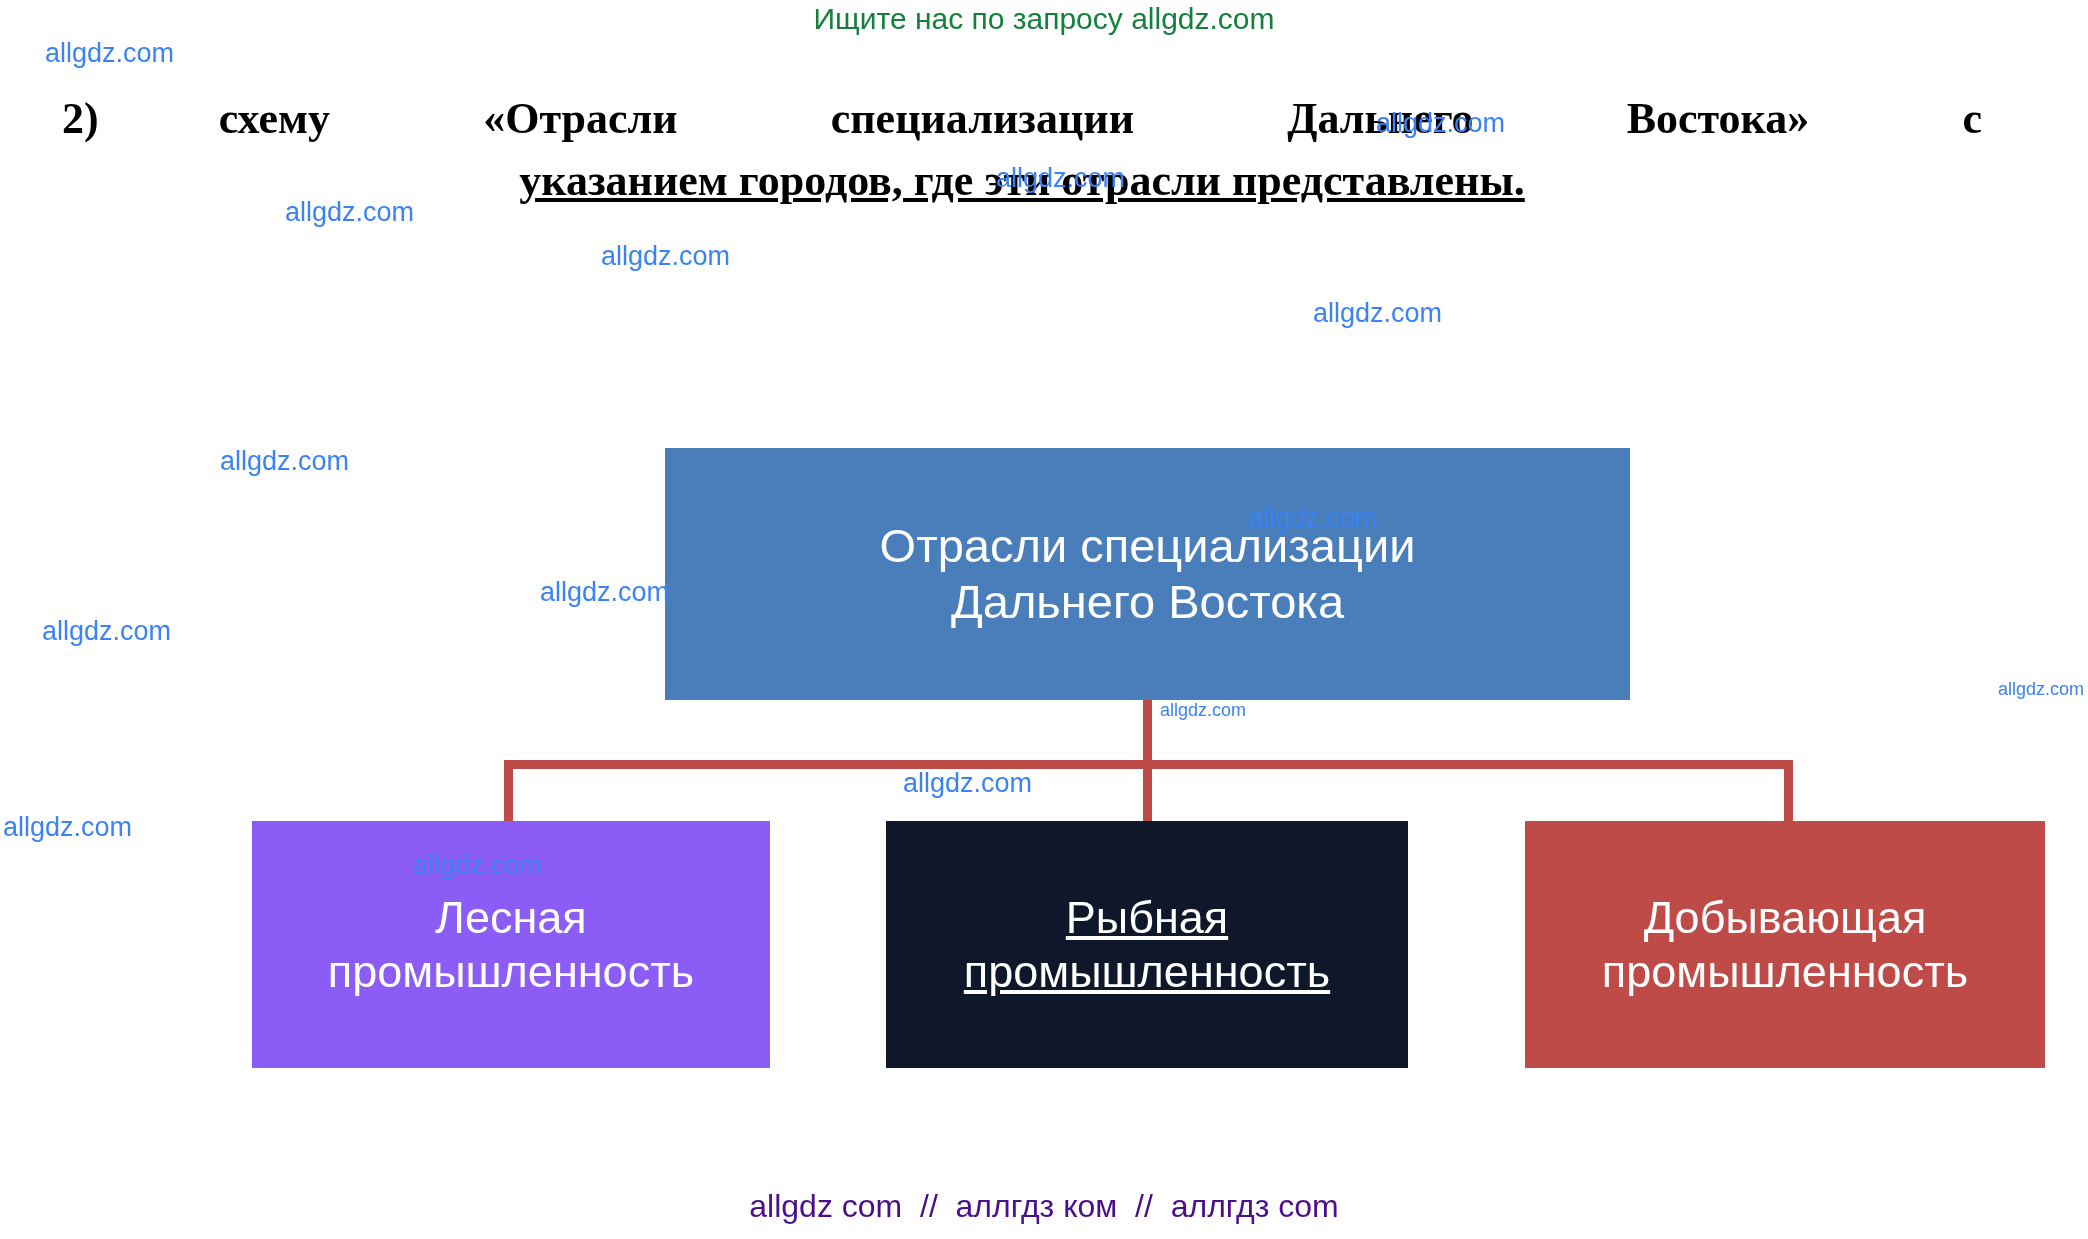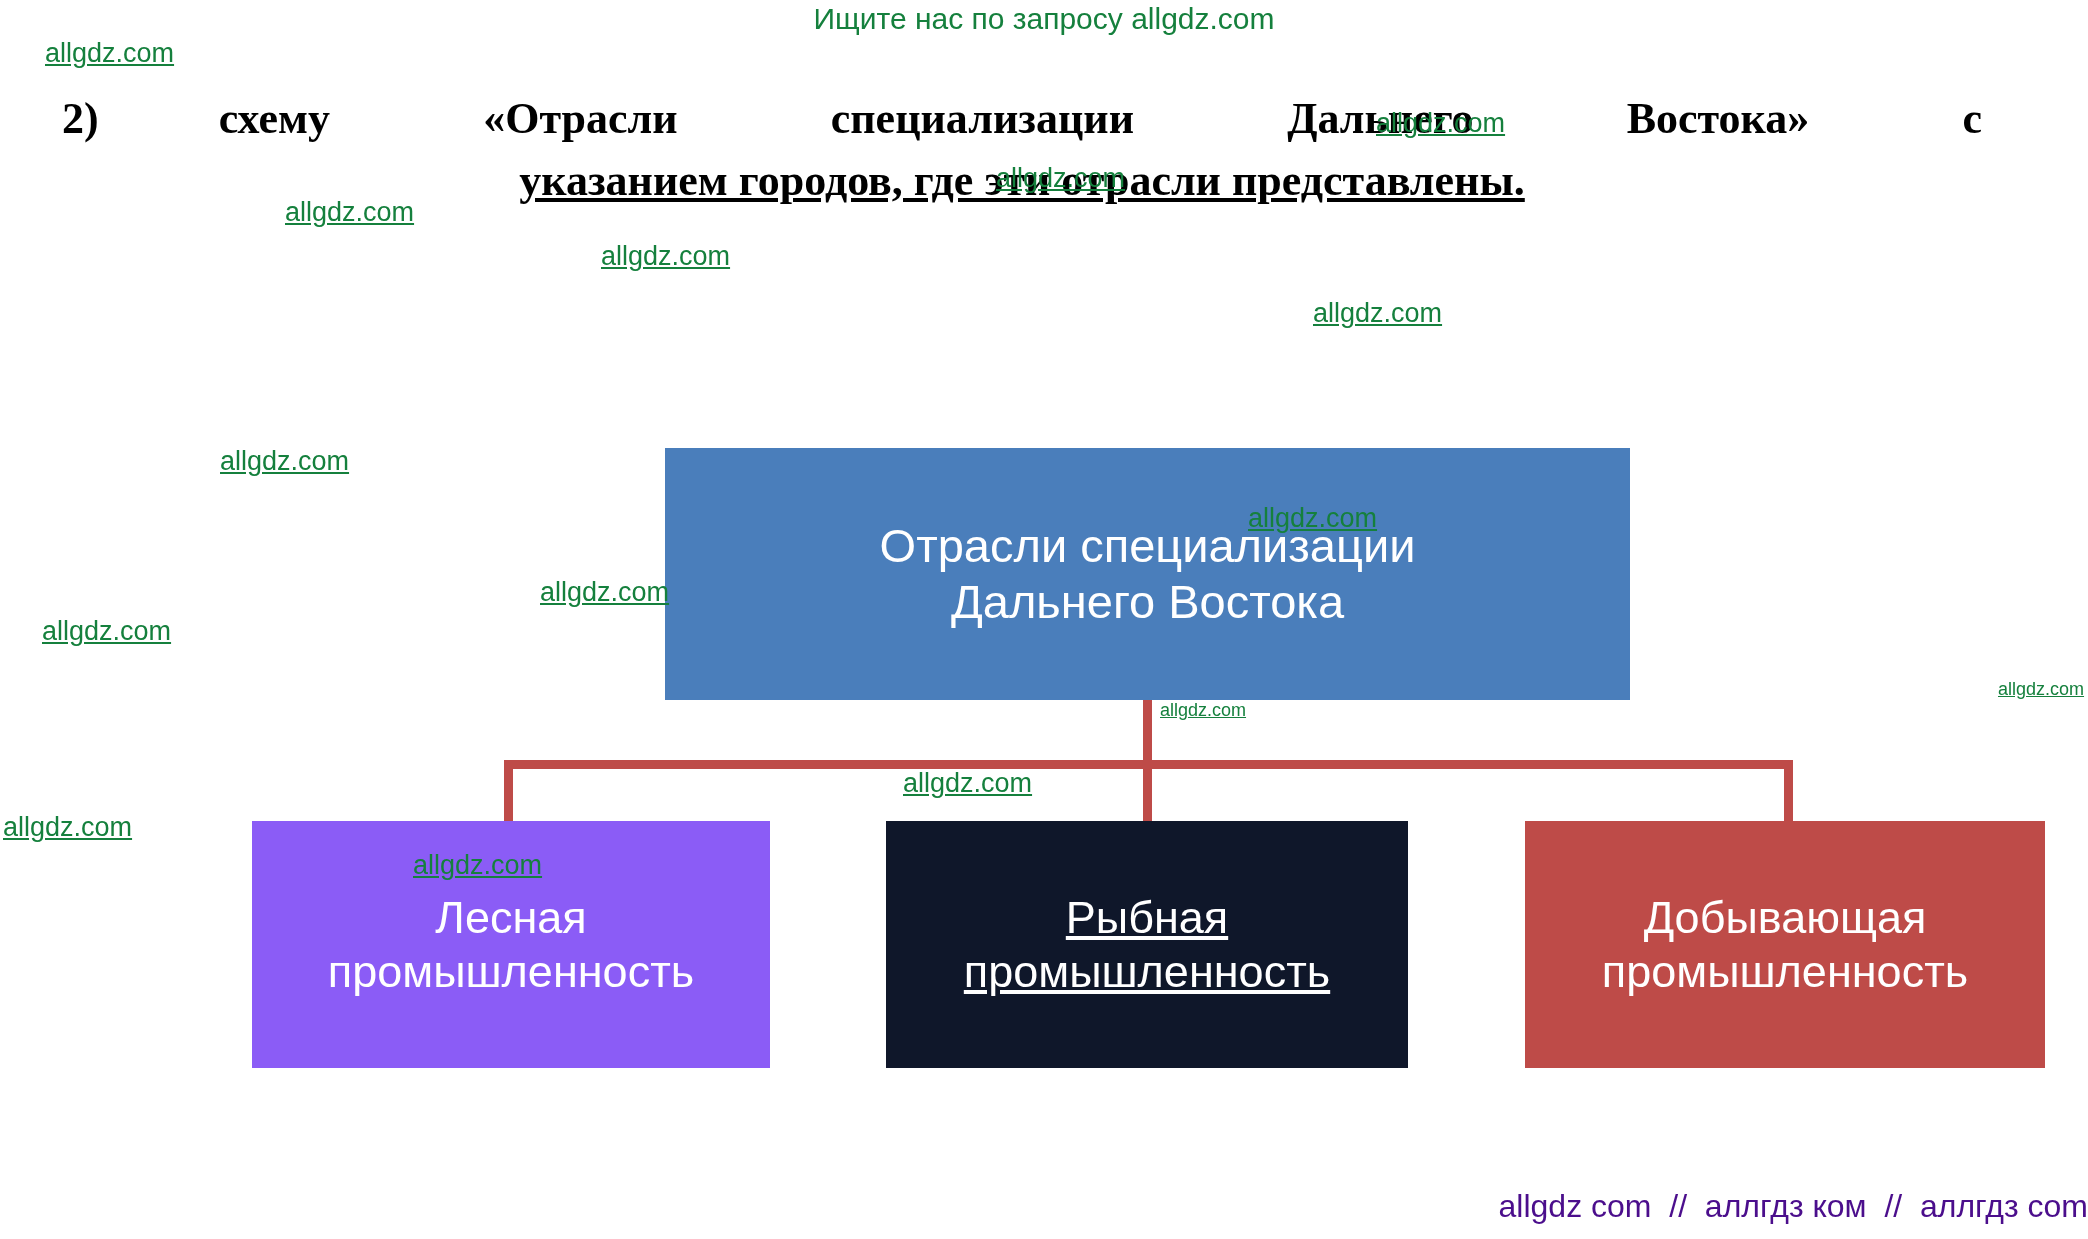--- a/index.html
+++ b/index.html
@@ -122,23 +122,22 @@
     font-family: "Liberation Sans", sans-serif;
     font-size: 32px;
     color: #4b0e8c;
     white-space: pre;
   }
 
   
   .wm {
     position: absolute;
     font-family: "Liberation Sans", sans-serif;
-    color: #15803d;
+    color: #3b82f6;
     white-space: nowrap;
-    text-decoration: underline;
   }
 </style>
 </head>
 <body>
 
 <div id="page">
 
   <div class="promo-header" style="color: #15803d;">Ищите нас по запросу allgdz.com</div>
 
   <div class="task-text">
@@ -157,21 +156,21 @@
 
   <div class="node node-leaf leaf-0" style="background: #8b5cf6; color: rgb(255, 255, 255);">Лесная
 промышленность</div>
 
   <div class="node node-leaf leaf-1" style="background: #0f172a; color: rgb(255, 255, 255); text-decoration: underline;">Рыбная
 промышленность</div>
 
   <div class="node node-leaf leaf-2" style="background: rgb(190, 75, 72); color: rgb(255, 255, 255); text-align: center;">Добывающая
 промышленность</div>
 
-  <div class="footer-links" style="color: rgb(75, 14, 140); text-align: right;">allgdz com  //  аллгдз ком  //  аллгдз com</div>
+  <div class="footer-links" style="color: rgb(75, 14, 140);">allgdz com  //  аллгдз ком  //  аллгдз com</div>
 
   <div id="watermark-layer">
       <div class="wm" style="left: 45px; top: 38px; font-size: 27px;">allgdz.com</div>
       <div class="wm" style="left: 1376px; top: 108px; font-size: 27px;">allgdz.com</div>
       <div class="wm" style="left: 996px; top: 163px; font-size: 27px;">allgdz.com</div>
       <div class="wm" style="left: 285px; top: 197px; font-size: 27px;">allgdz.com</div>
       <div class="wm" style="left: 601px; top: 241px; font-size: 27px;">allgdz.com</div>
       <div class="wm" style="left: 1313px; top: 298px; font-size: 27px;">allgdz.com</div>
       <div class="wm" style="left: 220px; top: 446px; font-size: 27px;">allgdz.com</div>
       <div class="wm" style="left: 1248px; top: 503px; font-size: 27px;">allgdz.com</div>

